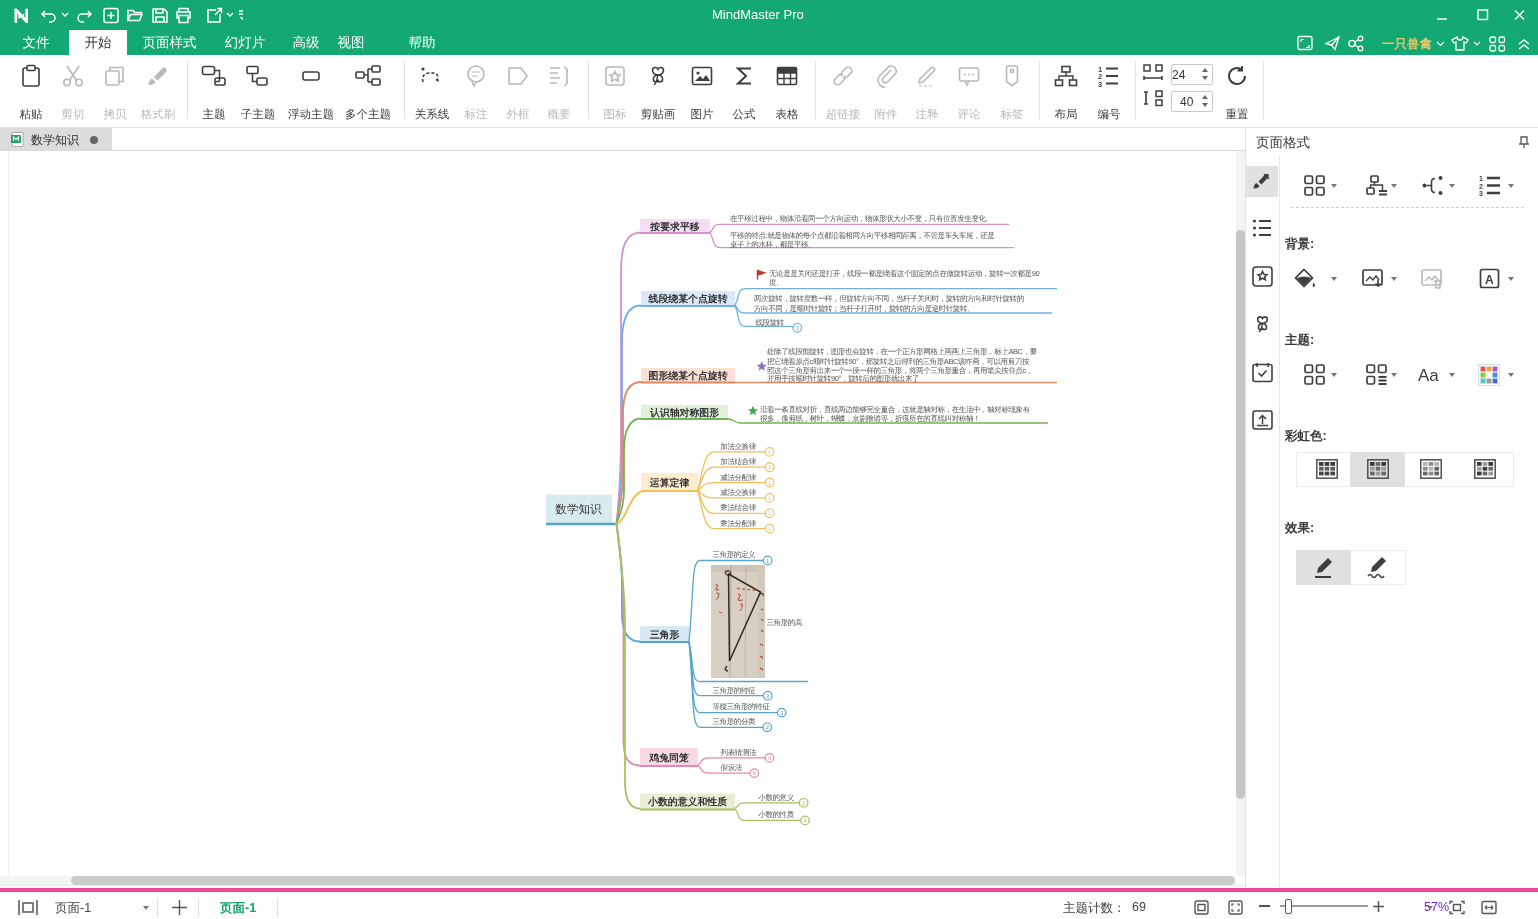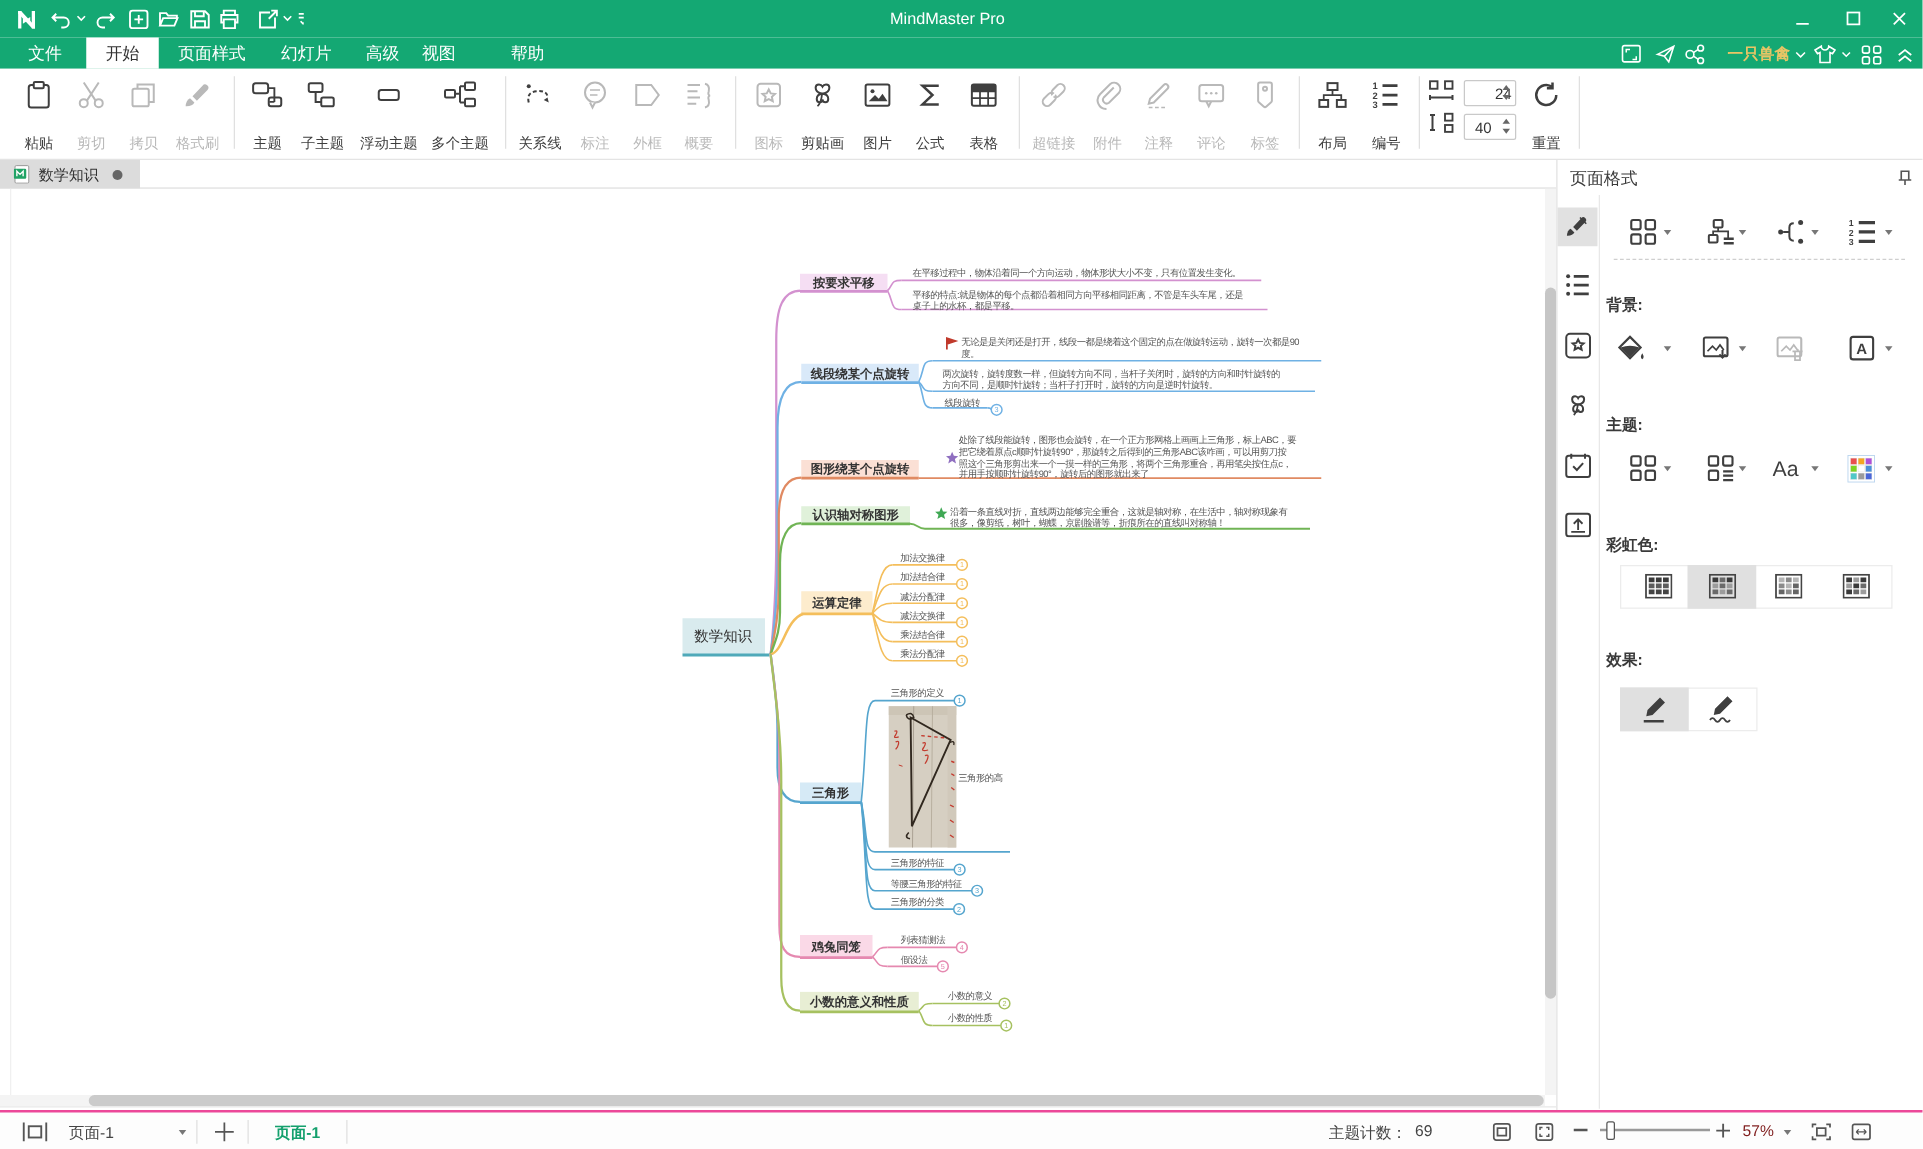--- a/index.html
+++ b/index.html
@@ -11,21 +11,21 @@
 .rbtn svg{display:block;margin:0 auto}
 .rlab{font-size:11.5px;margin-top:19px;white-space:nowrap}
 .en{color:#3d3d3d} .dis{color:#b9b9b9}
 .rsep{position:absolute;top:6px;width:1px;height:58px;background:#e0e0e0}
 .caret{display:inline-block;width:0;height:0;border-left:3.5px solid transparent;border-right:3.5px solid transparent;border-top:4px solid #555;vertical-align:middle}
 .caretg{border-top-color:#aaa}
 #tabrow{position:absolute;left:0;top:128px;width:1245px;height:23px;background:#fff;border-bottom:1px solid #d9d9d9}
 #doctab{position:absolute;left:0;top:0;width:112px;height:23px;background:#dcdcdc;font-size:12px;color:#333}
 #canvas{position:absolute;left:0;top:151px;width:1245px;height:737px;background:#fff}
 #rpanel{position:absolute;left:1245px;top:128px;width:293px;height:760px;background:#fff;border-left:1px solid #e2e2e2}
-#statusbar{position:absolute;left:0;top:888px;width:1538px;height:31px;background:#fdfdfd;border-top:2px solid #ec4899}
+#statusbar{position:absolute;left:0;top:888px;width:1538px;height:31px;background:#fdfdfd;border-top:4px solid #ec4899}
 .plab{font-size:12.5px;color:#3a3a3a;font-weight:bold}
 </style></head><body>
 
 <div id="titlebar">
  <svg class="abs" style="left:13px;top:7px" width="230" height="17" viewBox="0 0 230 17" fill="none" stroke="#fff" stroke-width="1.5">
       <g fill="#fff" stroke="none">
         <rect x="1.5" y="1.8" width="2.6" height="14"></rect>
         <rect x="12.4" y="1.8" width="2.6" height="14"></rect>
         <path d="M5.3,7.6 L8.6,9.8 L5.3,12 Z"></path>
         <path d="M11.2,6.6 L7.9,8.8 L11.2,11 Z"></path>
@@ -281,21 +281,21 @@
     <div class="rsep" style="left:1135px"></div>
     <svg class="abs" style="left:1142px;top:9px" width="24" height="46" viewBox="0 0 24 46" fill="none" stroke="#3f3f3f" stroke-width="1.5">
       <rect x="2" y="1" width="6" height="6"></rect>
       <rect x="14" y="1" width="6" height="6"></rect>
       <path d="M2,12 v4 M20,12 v4 M2,14 h18" stroke-width="1.6"></path>
       <path d="M2,28 v12 M-0,28 h4 M0,40 h4" transform="translate(2,0)" stroke-width="1.6"></path>
       <rect x="14" y="27" width="6" height="5.5"></rect>
       <rect x="14" y="36" width="6" height="5.5"></rect>
     </svg>
     <div class="abs" style="left:1171px;top:9px;width:42px;height:21px;border:1px solid #c9c9c9;border-radius:2px;font-size:12px;color:#333">
-      <span style="position:absolute;left:24px;top:3px">24</span>
+      <span style="position:absolute;left:0;top:3px">24</span>
       <span style="position:absolute;right:4px;top:3px;width:0;height:0;border-left:3.5px solid transparent;border-right:3.5px solid transparent;border-bottom:4px solid #666"></span>
       <span style="position:absolute;right:4px;top:11px;width:0;height:0;border-left:3.5px solid transparent;border-right:3.5px solid transparent;border-top:4px solid #666"></span>
     </div>
     <div class="abs" style="left:1171px;top:36px;width:42px;height:21px;border:1px solid #c9c9c9;border-radius:2px;font-size:12px;color:#333">
       <span style="position:absolute;left:8px;top:3px">40</span>
       <span style="position:absolute;right:4px;top:3px;width:0;height:0;border-left:3.5px solid transparent;border-right:3.5px solid transparent;border-bottom:4px solid #666"></span>
       <span style="position:absolute;right:4px;top:11px;width:0;height:0;border-left:3.5px solid transparent;border-right:3.5px solid transparent;border-top:4px solid #666"></span>
     </div>
     <div class="rbtn en" style="left:1215.0px;width:44px">
       <svg width="26" height="24" viewBox="0 0 26 24" fill="none" stroke="#3f3f3f" stroke-width="2">
@@ -714,21 +714,21 @@
     <svg class="abs" style="left:1228px;top:8px" width="15" height="15" viewBox="0 0 15 15" fill="none" stroke="#555" stroke-width="1.4">
       <rect x="1" y="1" width="13" height="13" rx="2"></rect>
       <path d="M4,6 V4 h2 M11,9 v2 h-2 M4,9 v2 h2 M11,6 V4 h-2" stroke-width="1.2"></path>
     </svg>
     <div class="abs" style="left:1259px;top:13px;width:11px;height:1.6px;background:#555"></div>
     <div class="abs" style="left:1280px;top:13.4px;width:88px;height:1.4px;background:#9a9a9a"></div>
     <div class="abs" style="left:1285px;top:7px;width:7px;height:15px;border:1.4px solid #555;border-radius:2px;background:#fff"></div>
     <svg class="abs" style="left:1372px;top:8px" width="13" height="13" viewBox="0 0 13 13" stroke="#555" stroke-width="1.5">
       <path d="M6.5,1 v11 M1,6.5 h11"></path>
     </svg>
-    <div class="abs" style="left:1394px;top:8px;font-size:12.5px;color:#7f1d1d">57%</div>
+    <div class="abs" style="left:1424px;top:8px;font-size:12.5px;color:#6d28d9">57%</div>
     <span class="abs" style="left:1427px;top:14px;width:0;height:0;border-left:3.5px solid transparent;border-right:3.5px solid transparent;border-top:4px solid #777"></span>
     <svg class="abs" style="left:1449px;top:8px" width="16" height="15" viewBox="0 0 16 15" fill="none" stroke="#555" stroke-width="1.4">
       <path d="M1,4 V1.5 h3 M12,1.5 h3 V4 M15,11 v2.5 h-3 M4,13.5 H1 V11"></path>
       <rect x="4.5" y="4.5" width="7" height="6"></rect>
     </svg>
     <svg class="abs" style="left:1481px;top:8px" width="16" height="15" viewBox="0 0 16 15" fill="none" stroke="#555" stroke-width="1.4">
       <rect x="1" y="1.5" width="14" height="12" rx="1.5"></rect>
       <path d="M4,7.5 h8 M4,7.5 l2,-2 M4,7.5 l2,2 M12,7.5 l-2,-2 M12,7.5 l-2,2" stroke-width="1.1"></path>
     </svg>
 </div>

